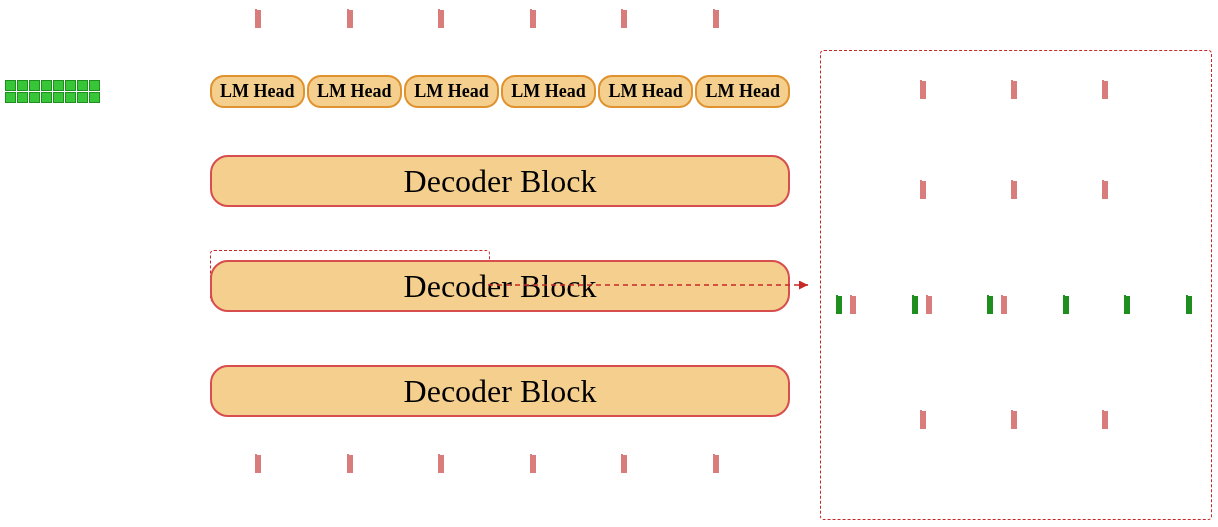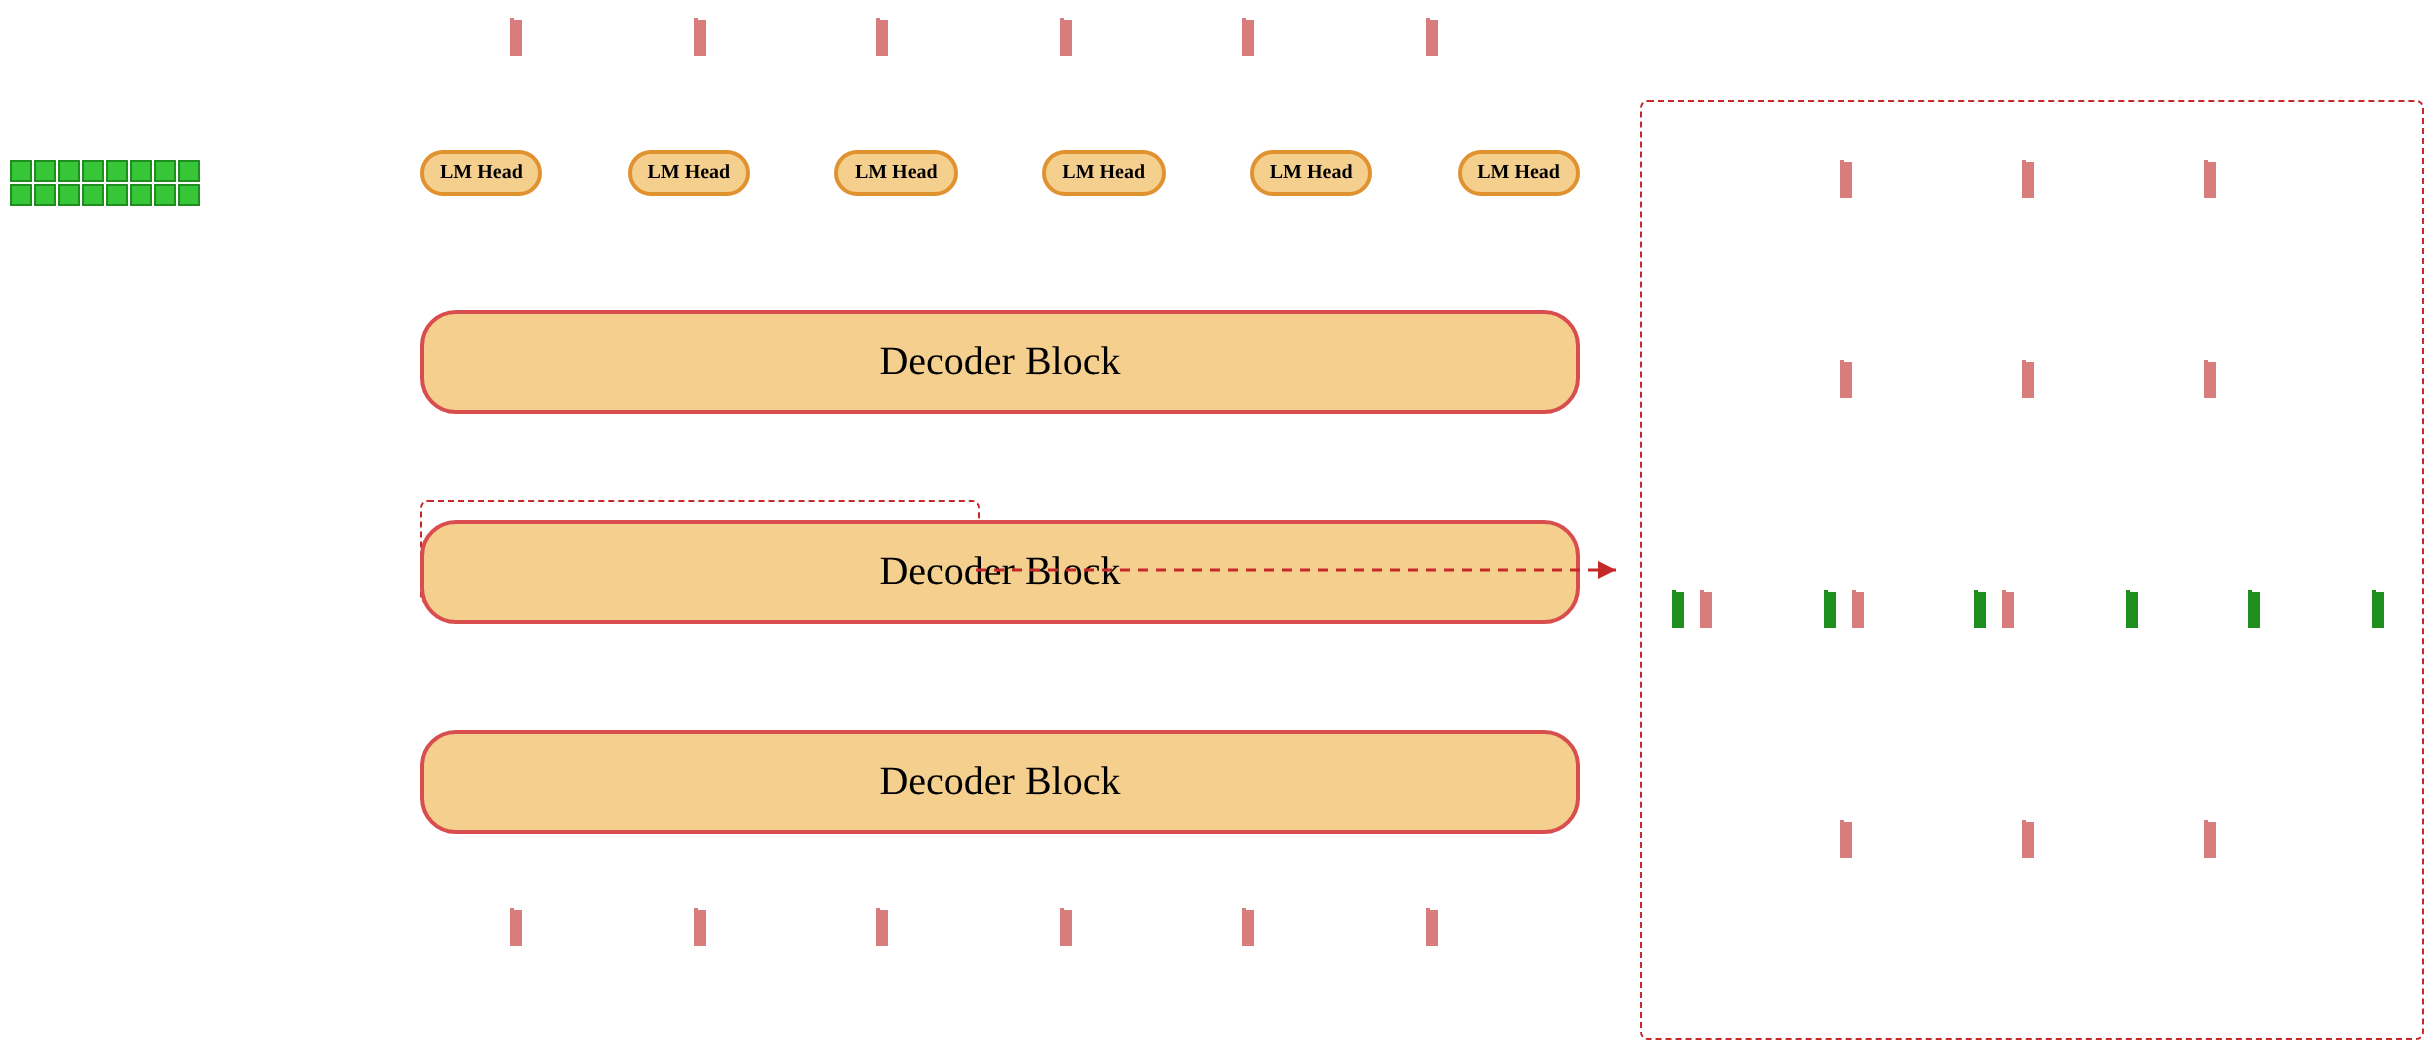--- a/index.html
+++ b/index.html
@@ -76,39 +76,39 @@
     left: 0;
     width: 580px;
     display: flex;
     justify-content: space-between;
   }
   .lmhead {
     background: #f4cf8e;
     border: 2px solid #e0922f;
     border-radius: 14px;
     padding: 4px 8px;
-    font-size: 10px;
+    font-size: 18px;
     font-weight: bold;
     color: #000;
     white-space: nowrap;
   }
 
   
   .decoder {
     position: absolute;
     left: 0;
     width: 580px;
     height: 52px;
     background: #f4cf8e;
     border: 2px solid #d84d4d;
     border-radius: 18px;
     display: flex;
     align-items: center;
     justify-content: center;
-    font-size: 20px;
+    font-size: 32px;
     color: #000;
   }
 
   
   .dash-small {
     position: absolute;
     left: 0; top: 250px;
     width: 280px; height: 52px;
     border: 1.5px dashed #c62828;
     border-radius: 4px;

